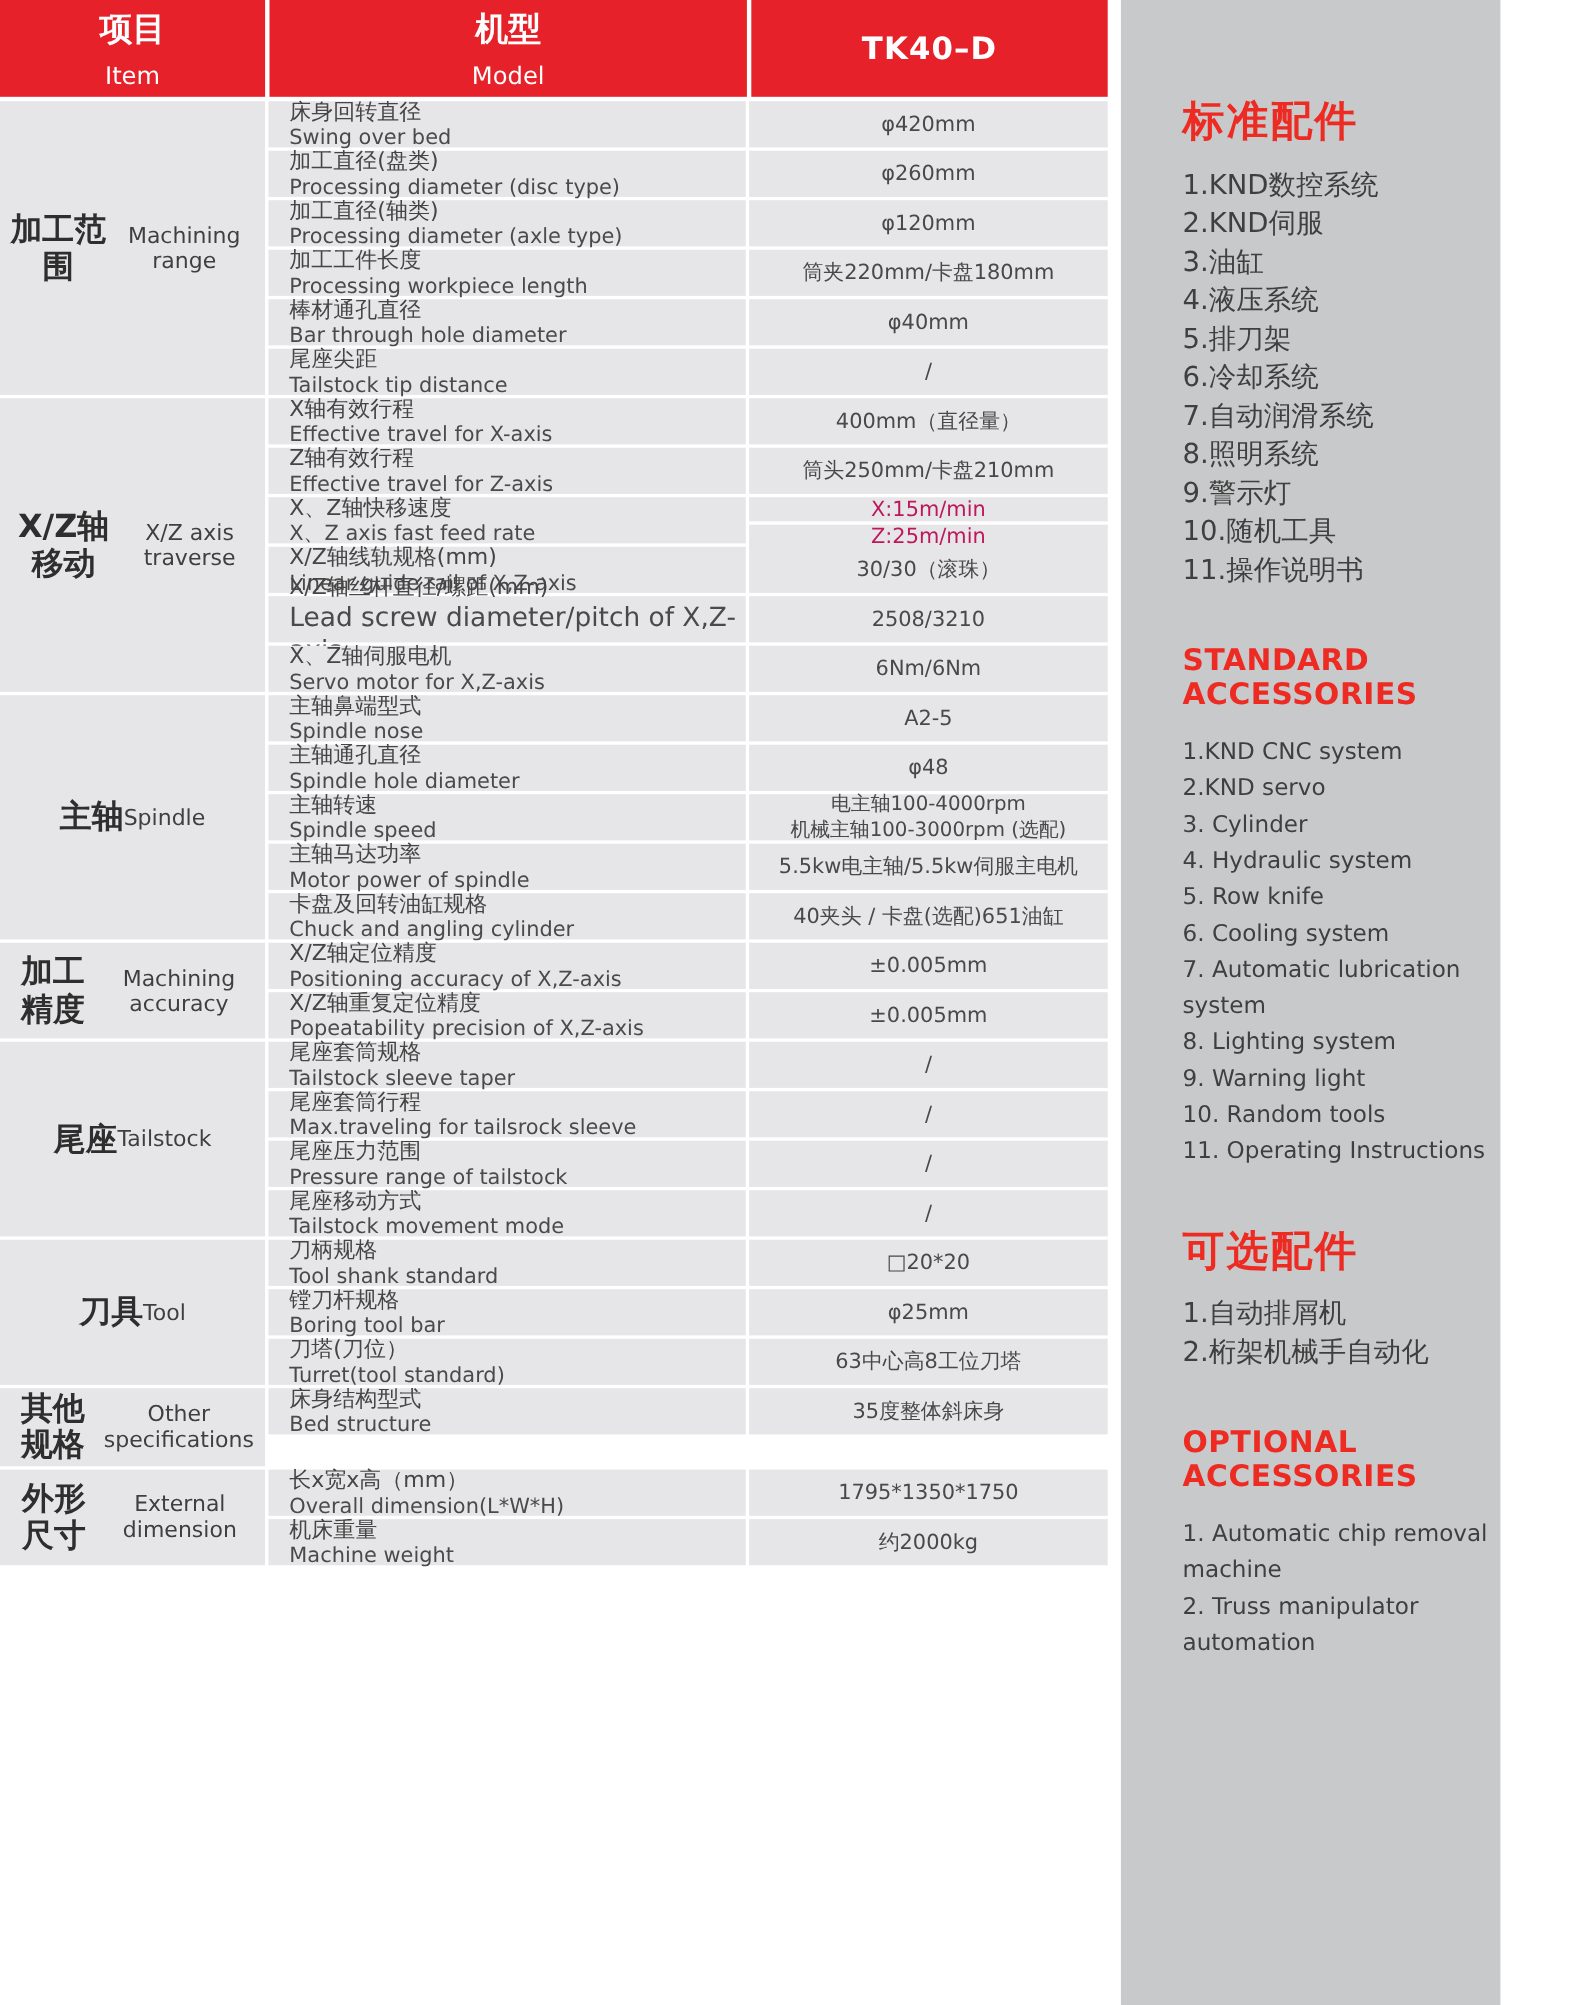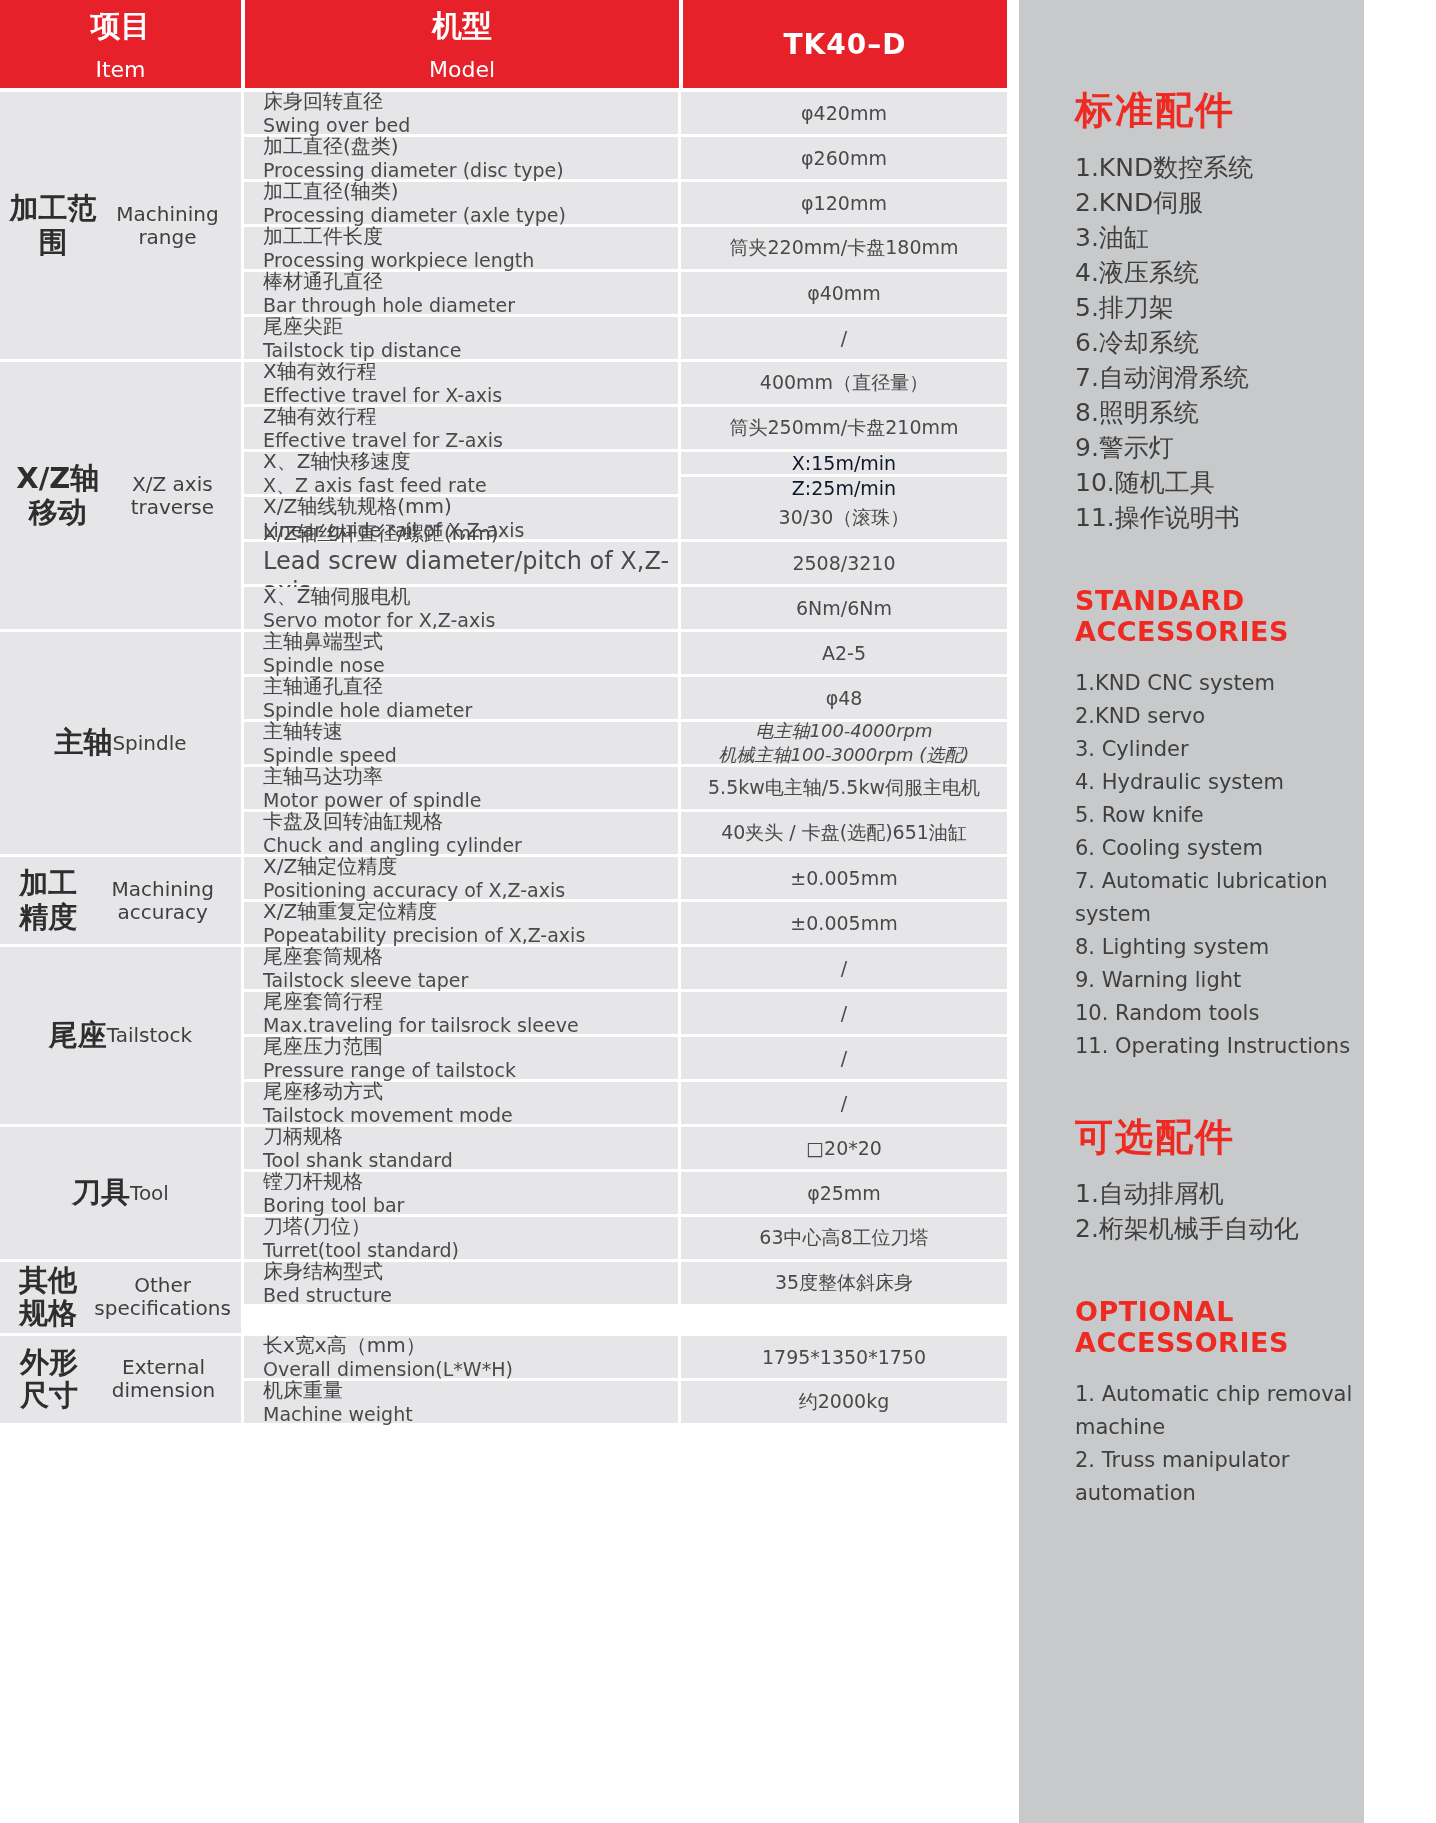--- a/index.html
+++ b/index.html
@@ -32,21 +32,21 @@
   .cat-en{font-size:20px;color:var(--ink);line-height:1.15;}
   .rows{flex:1;display:flex;flex-direction:column;gap:3px;}
   .row{display:flex;gap:3px;height:42px;}
   .spec{width:434px;background:var(--cell);display:flex;flex-direction:column;justify-content:center;padding-left:19px;}
   .spec-zh{font-size:20px;color:#454545;line-height:1.3;}
   .spec-en{font-size:19px;color:#4a4a4a;line-height:1.25;}
   .spec-en.big{font-size:24px;}
   .val{flex:1;background:var(--cell);display:flex;align-items:center;justify-content:center;text-align:center;font-size:19px;color:#494949;padding:0 6px;}
   .val .vline{line-height:1.35;font-size:18px;}
   .valsplit{flex:1;display:flex;flex-direction:column;gap:3px;background:transparent;padding:0;}
-  .valsplit .half{flex:1;background:var(--cell);display:flex;align-items:center;justify-content:center;font-size:19px;color:#0f172a;}
+  .valsplit .half{flex:1;background:var(--cell);display:flex;align-items:center;justify-content:center;font-size:19px;color:#be185d;}
   
   .sidebar{position:absolute;left:1019px;top:0;width:345px;height:1823px;background:var(--side);padding-left:56px;padding-right:10px;}
   .side-title{font-size:38px;font-weight:bold;color:var(--text-red);letter-spacing:2px;line-height:1.2;}
   .t-standard{padding-top:88px;}
   .t-optional{margin-top:52px;}
   .zh-list{margin-top:16px;}
   .zh-list .li{font-size:25px;color:var(--ink);line-height:35px;}
   .en-heading{margin-top:50px;font-size:27px;font-weight:bold;color:var(--text-red);line-height:31px;width:290px;letter-spacing:0.5px;}
   .en-list{margin-top:20px;}
   .en-list .li{font-size:21px;color:var(--ink);line-height:33px;}
@@ -188,21 +188,21 @@
               <div class="spec-zh">主轴通孔直径</div>
               <div class="spec-en">Spindle hole diameter</div>
             </div>
             <div class="val">φ48</div>
           </div>
           <div class="row">
             <div class="spec">
               <div class="spec-zh">主轴转速</div>
               <div class="spec-en">Spindle speed</div>
             </div>
-            <div class="val" style="flex-direction: column; font-style: italic;">
+            <div class="val" style="flex-direction: column;">
               <div class="vline">电主轴100-4000rpm</div>
               <div class="vline">机械主轴100-3000rpm (选配)</div>
             </div>
           </div>
           <div class="row">
             <div class="spec">
               <div class="spec-zh">主轴马达功率</div>
               <div class="spec-en">Motor power of spindle</div>
             </div>
             <div class="val">5.5kw电主轴/5.5kw伺服主电机</div>

